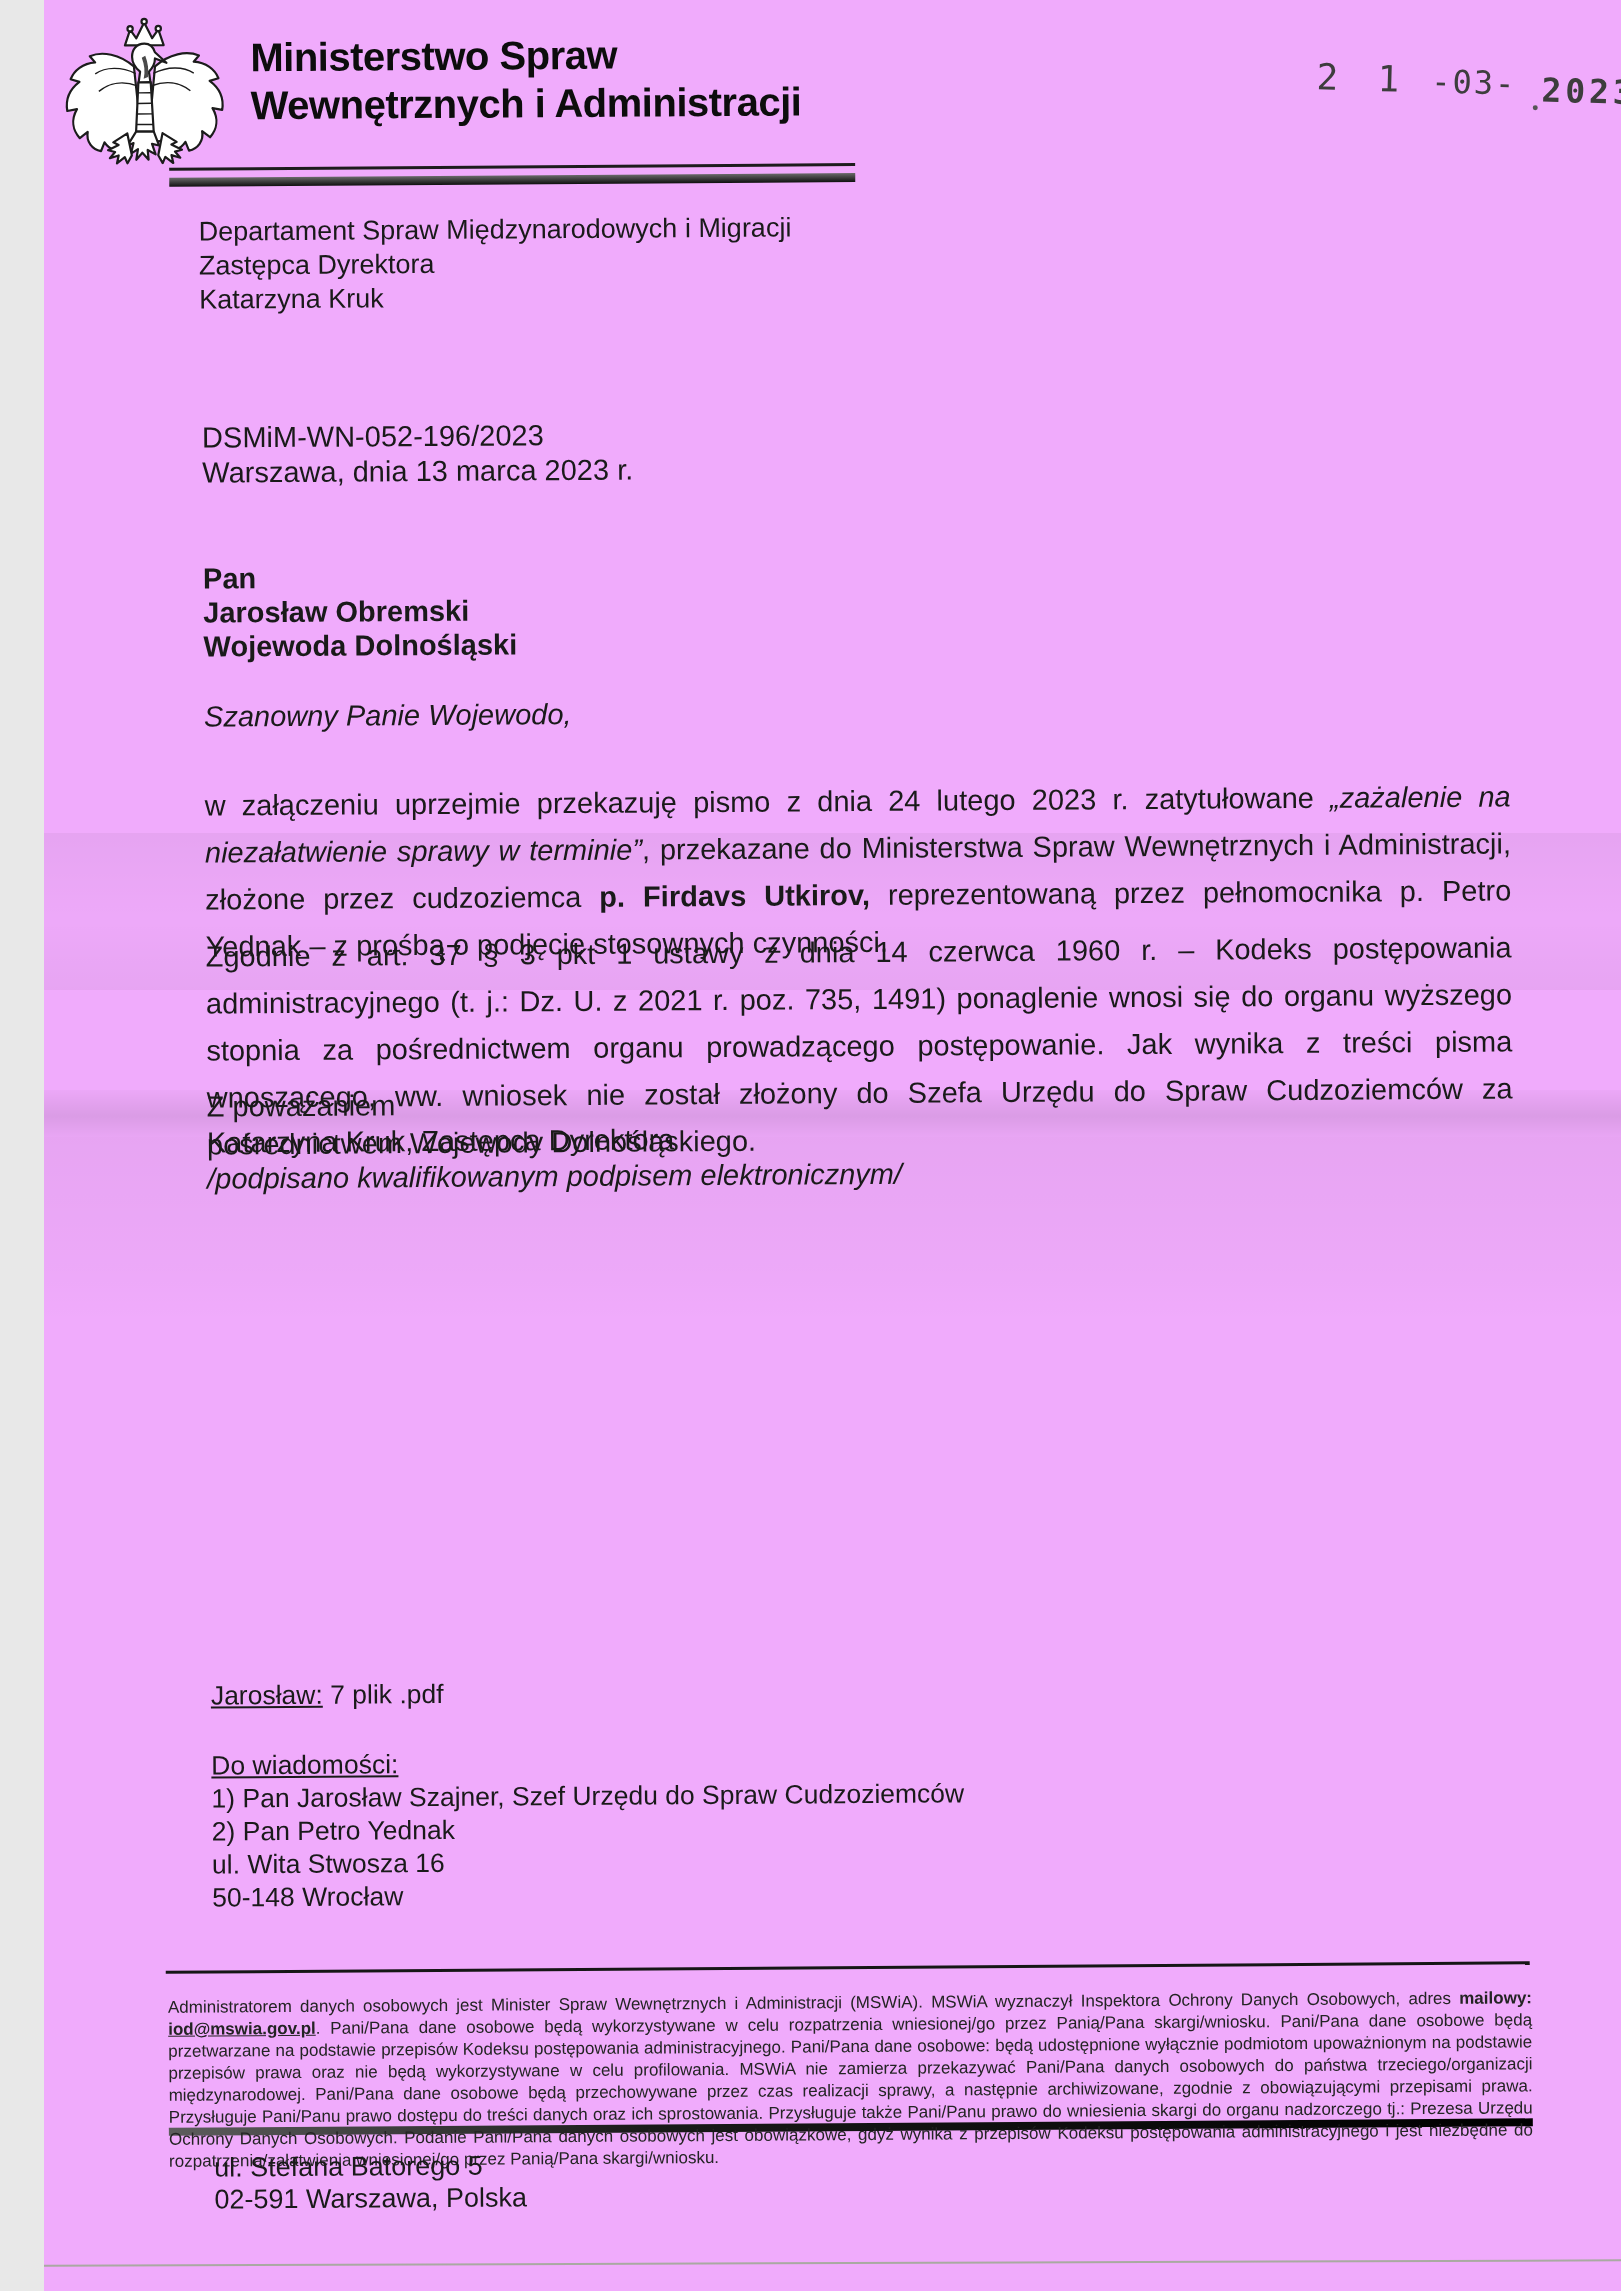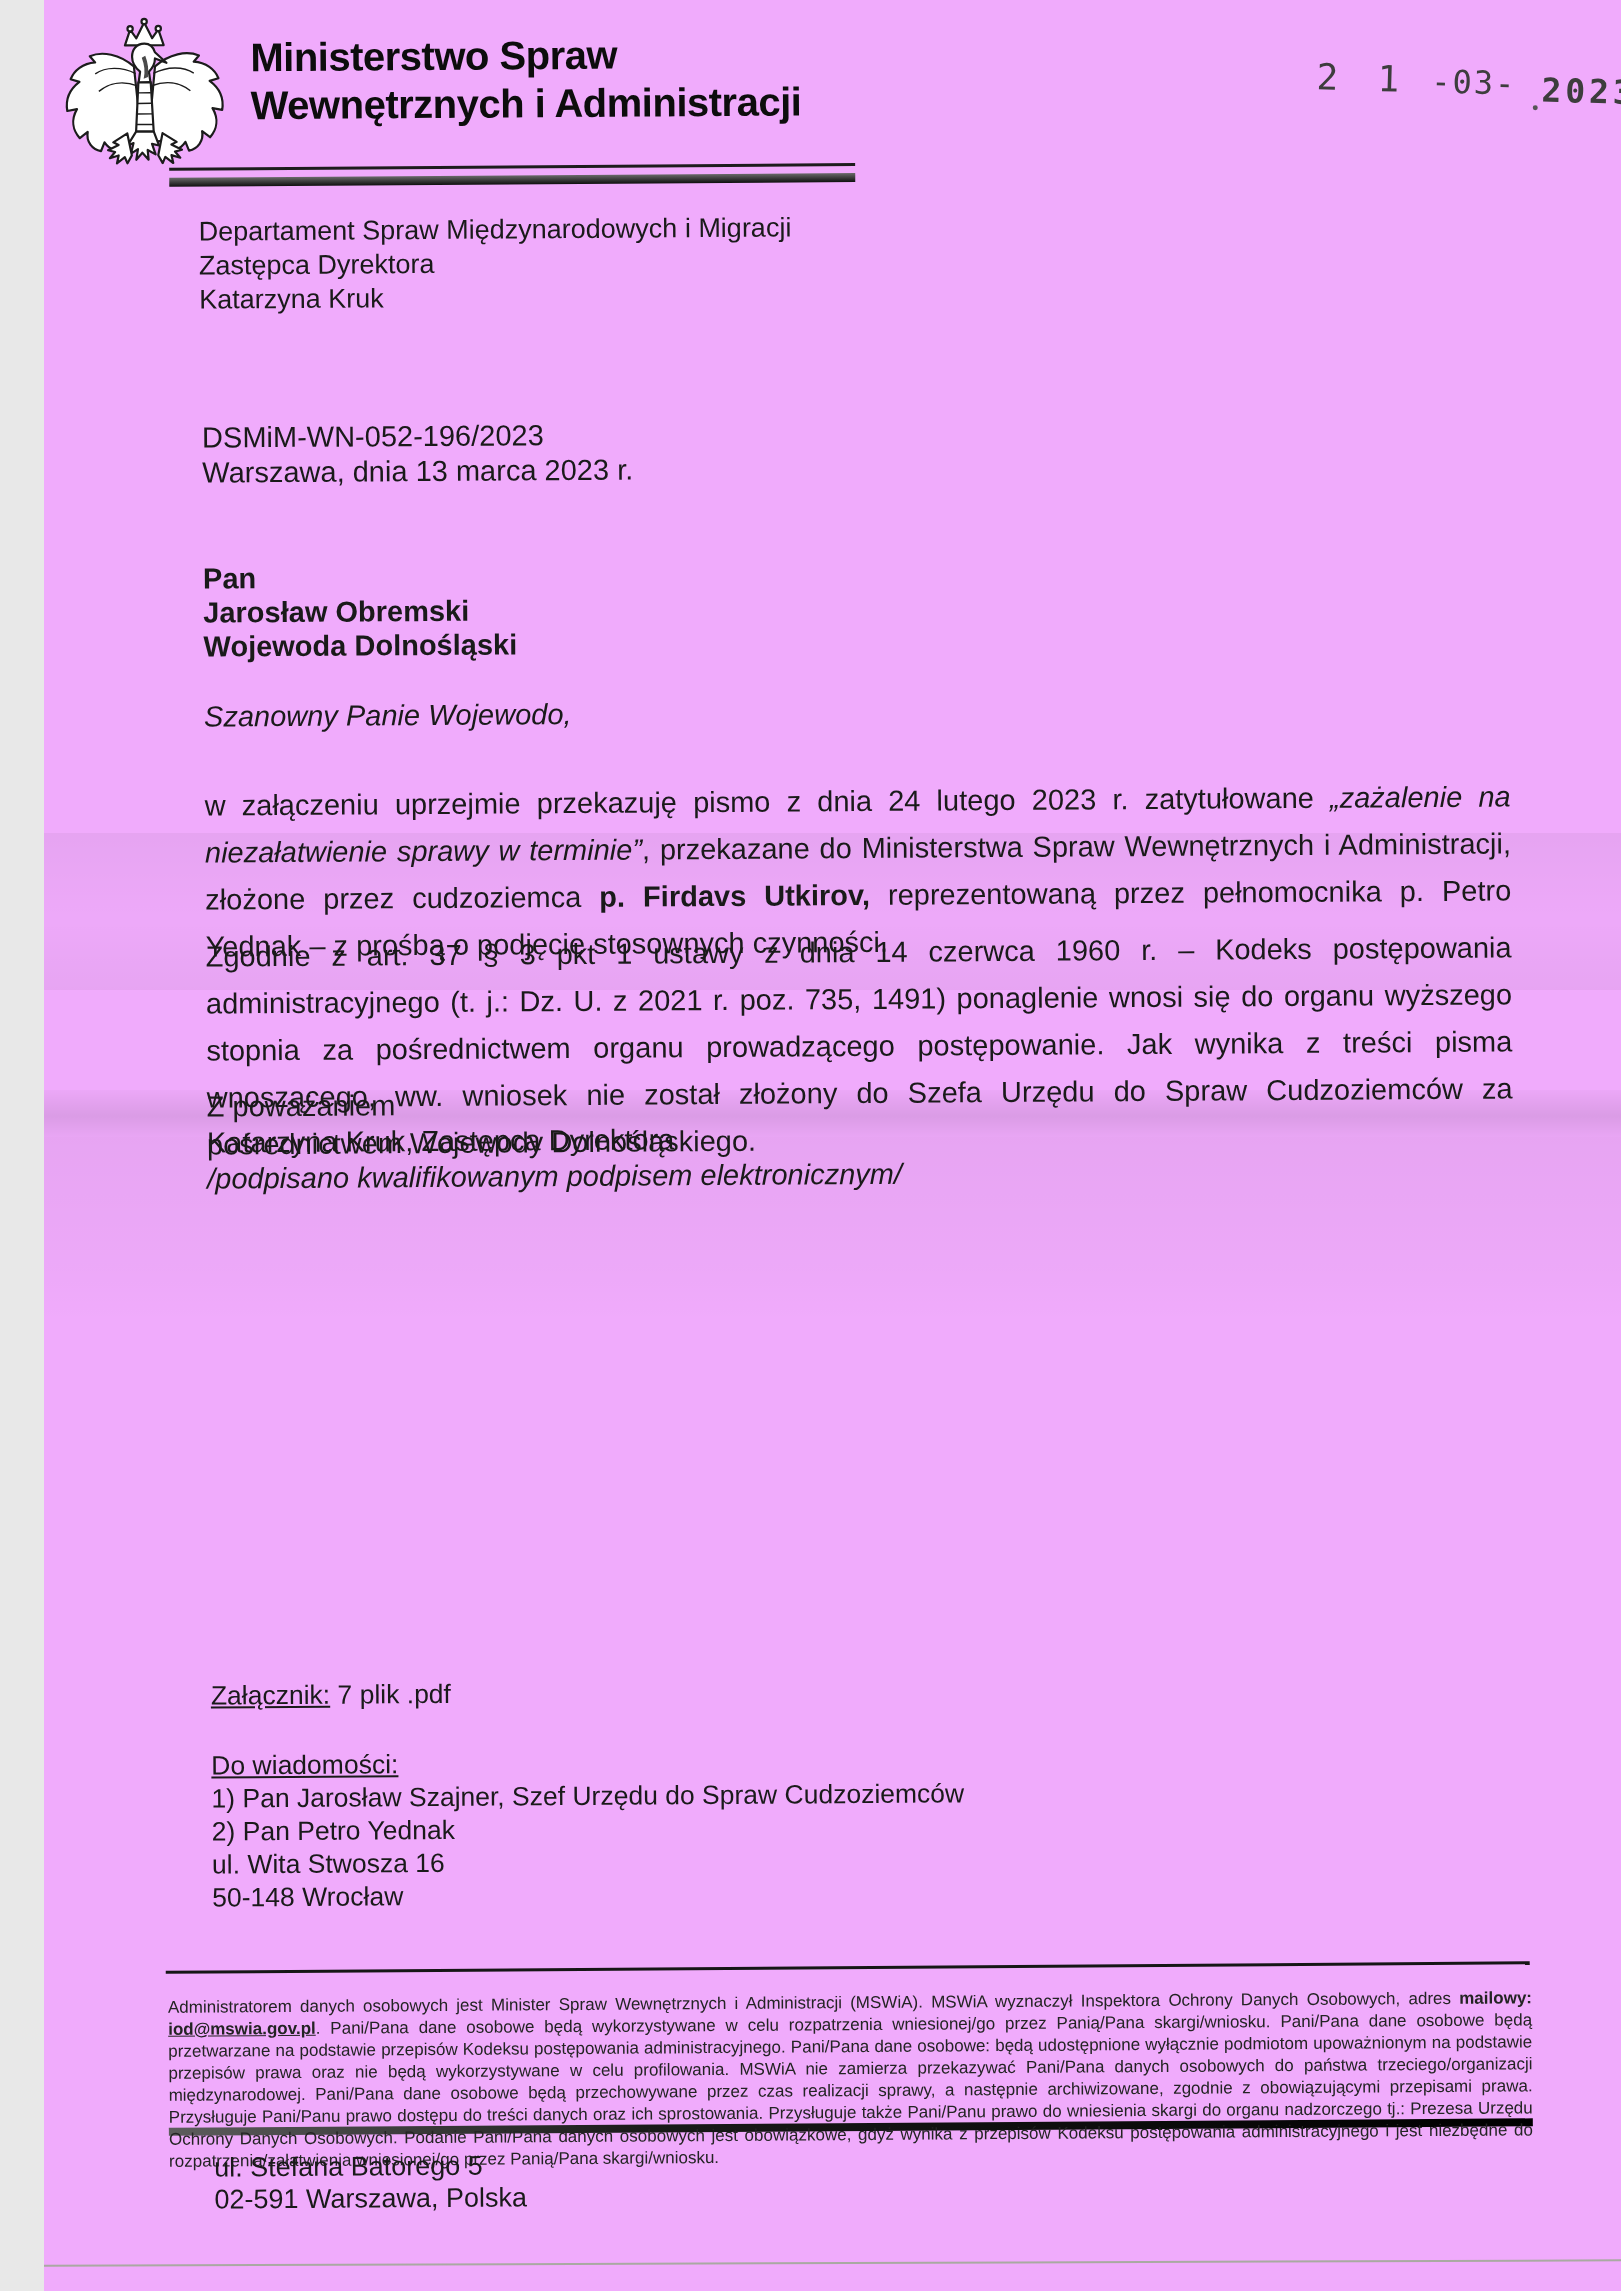--- a/index.html
+++ b/index.html
@@ -138,21 +138,21 @@
 
     <p class="txt para p2">Zgodnie z art. 37 § 3 pkt 1 ustawy z dnia 14 czerwca 1960 r. – Kodeks postępowania administracyjnego (t. j.: Dz. U. z 2021 r. poz. 735, 1491) ponaglenie wnosi się do organu wyższego stopnia za pośrednictwem organu prowadzącego postępowanie. Jak wynika z treści pisma wnoszącego, ww. wniosek nie został złożony do Szefa Urzędu do Spraw Cudzoziemców za pośrednictwem Wojewody Dolnośląskiego.</p>
 
     <div class="txt closing">
       <div>Z poważaniem</div>
       <div>Katarzyna Kruk, Zastępca Dyrektora</div>
       <div class="esig">/podpisano kwalifikowanym podpisem elektronicznym/</div>
     </div>
 
     <div class="txt attachment">
-      <span class="u">Załącznik:</span><span> 7 plik .pdf</span>
+      <span class="u">Jarosław:</span><span> 7 plik .pdf</span>
     </div>
 
     <div class="txt cc">
       <div class="u">Do wiadomości:</div>
       <div>1) Pan Jarosław Szajner, Szef Urzędu do Spraw Cudzoziemców</div>
       <div>2) Pan Petro Yednak</div>
       <div>ul. Wita Stwosza 16</div>
       <div>50-148 Wrocław</div>
     </div>
 

